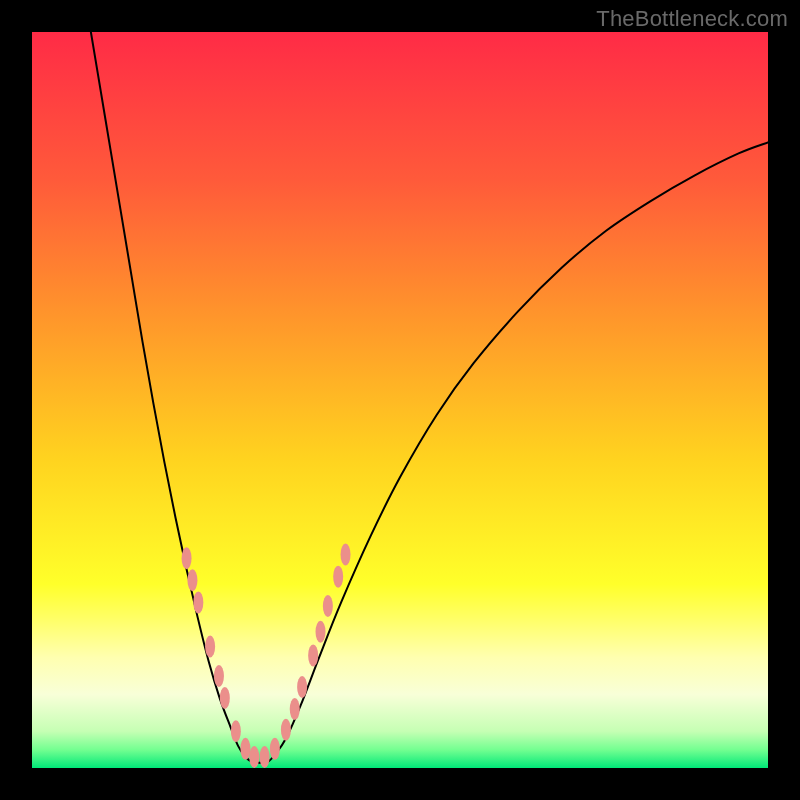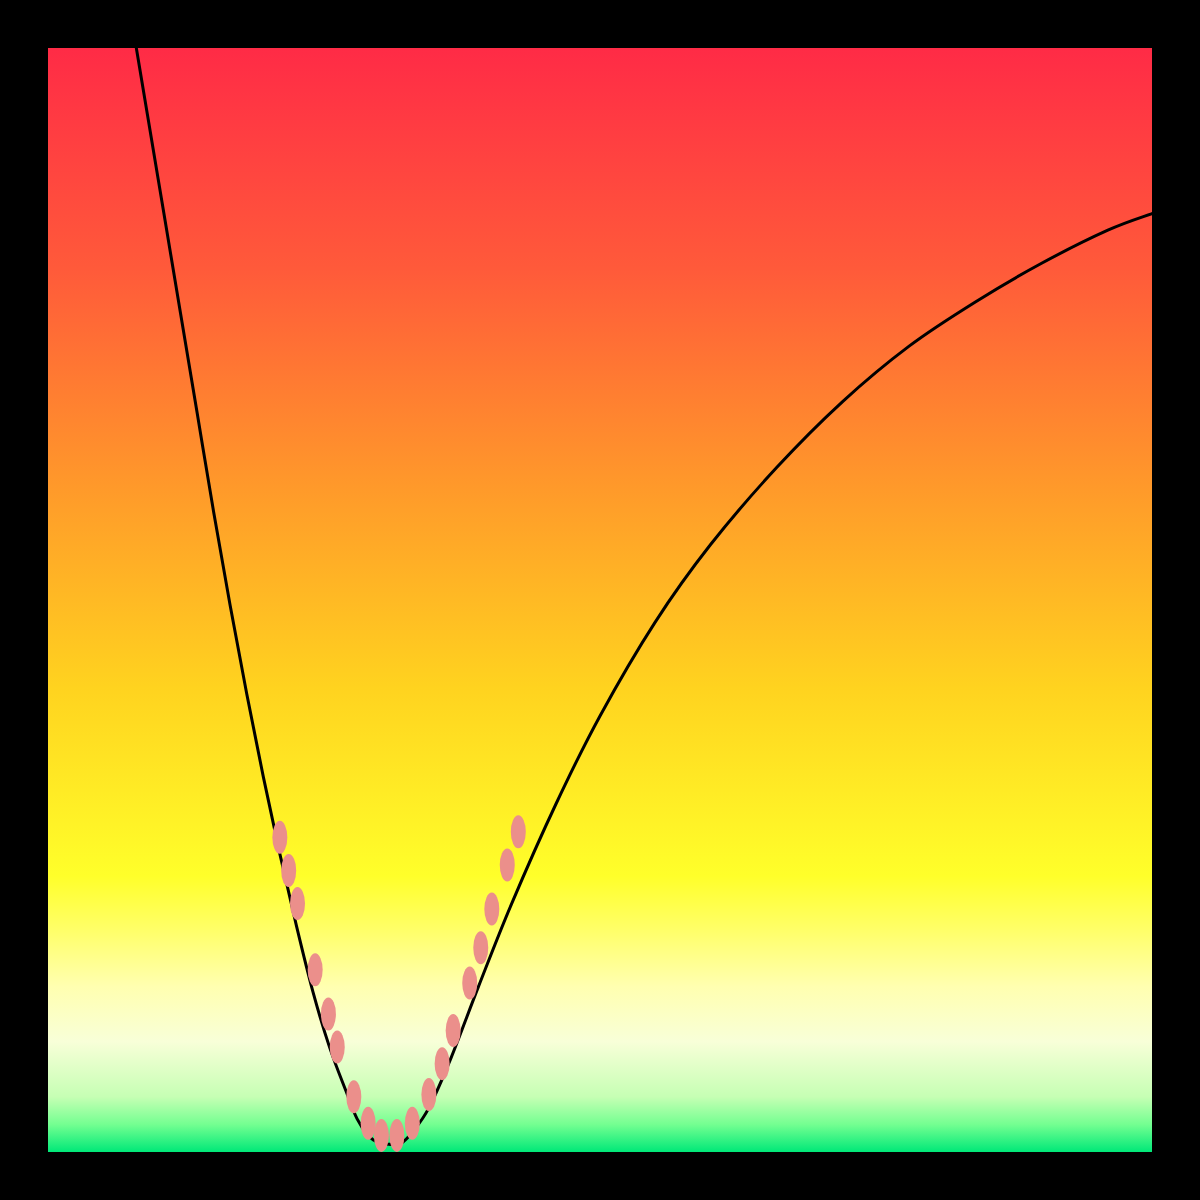--- a/index.html
+++ b/index.html
@@ -83,13 +83,14 @@
           <ellipse cx="270.112" cy="655.04" rx="5" ry="11" fill="#eb8f8b"></ellipse>
           <ellipse cx="281.152" cy="623.392" rx="5" ry="11" fill="#eb8f8b"></ellipse>
           <ellipse cx="288.512" cy="599.84" rx="5" ry="11" fill="#eb8f8b"></ellipse>
           <ellipse cx="295.872" cy="574.08" rx="5" ry="11" fill="#eb8f8b"></ellipse>
           <ellipse cx="306.17600000000004" cy="544.64" rx="5" ry="11" fill="#eb8f8b"></ellipse>
           <ellipse cx="313.536" cy="522.56" rx="5" ry="11" fill="#eb8f8b"></ellipse>
         </g>
     </svg>
   </div>
 
+  <div class="watermark">TheBottleneck.com</div>
 </div>
 
 </body></html>

